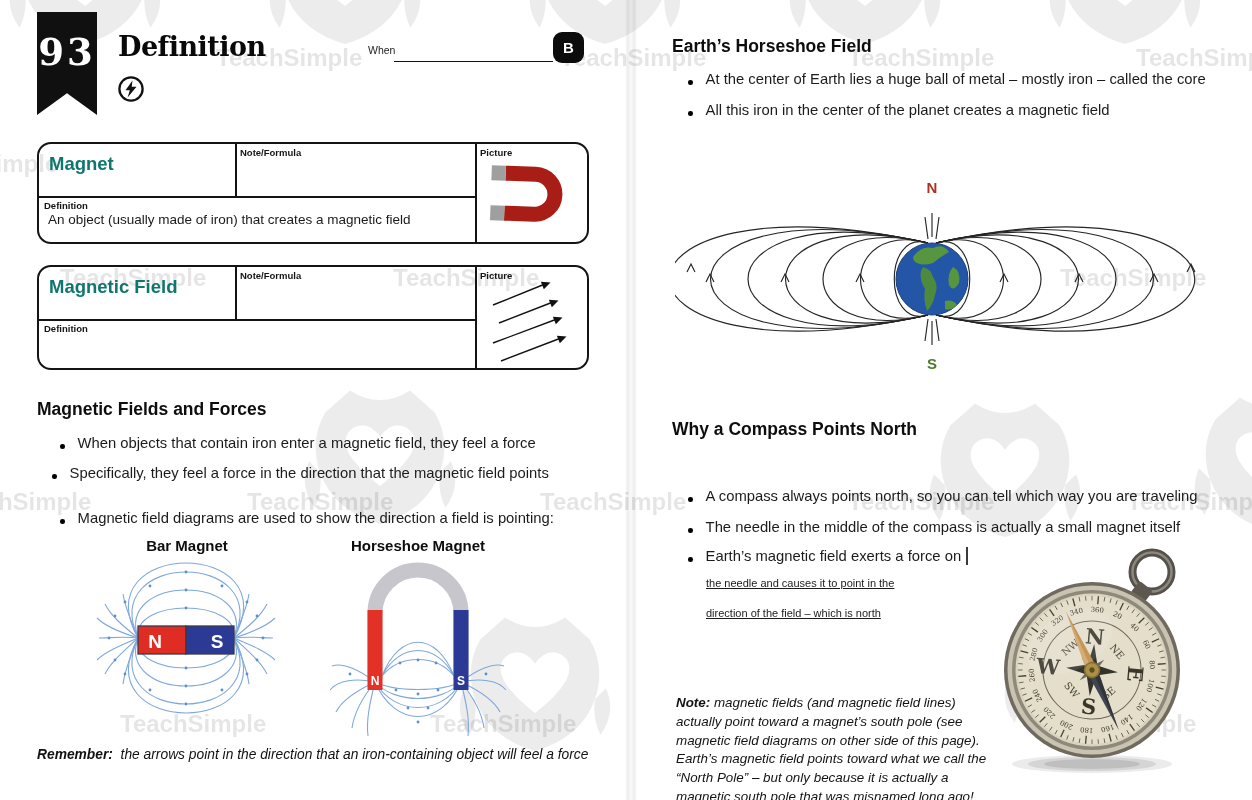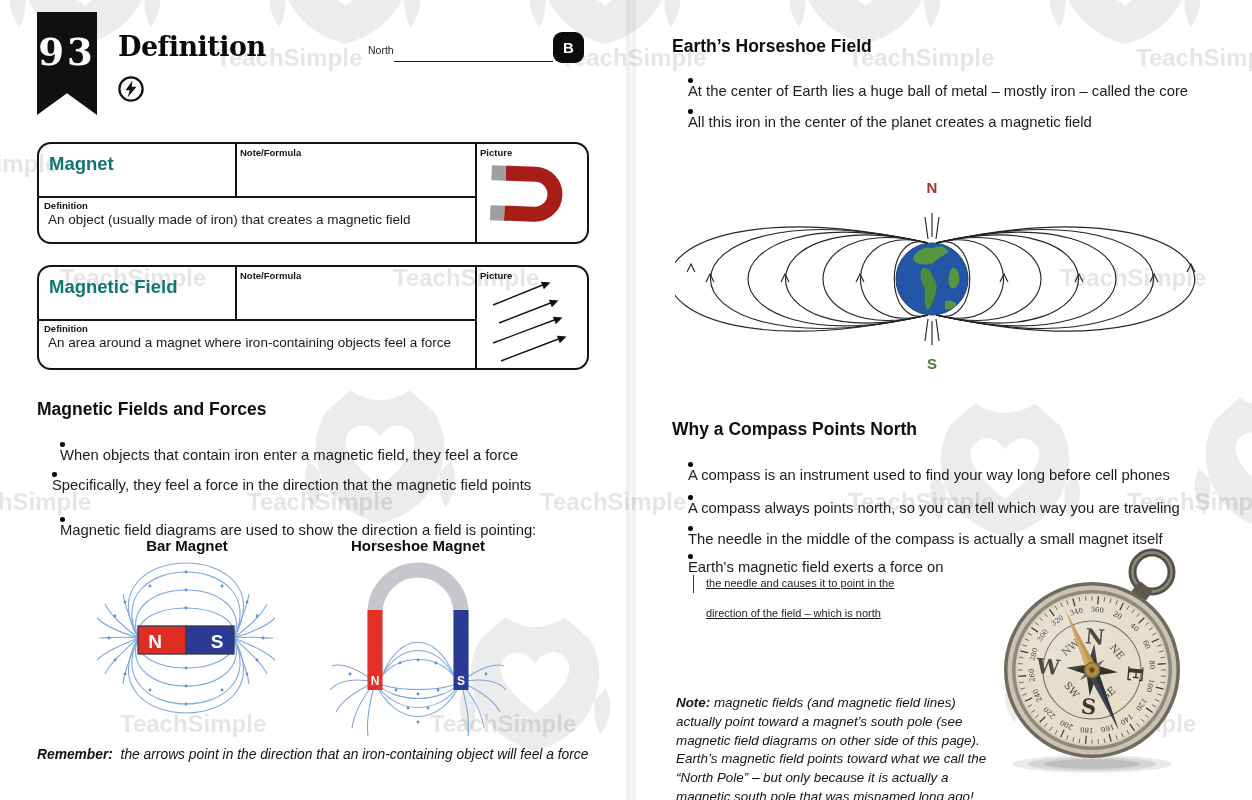--- a/index.html
+++ b/index.html
@@ -32,21 +32,21 @@
 
   
   .vocab-box{position:absolute;left:37px;width:548px;border:2.4px solid #141414;border-radius:14px;background:transparent;}
   .vb-term{position:absolute;left:10px;top:9px;font-size:18.5px;font-weight:bold;color:#0f766e;}
   .vb-small{position:absolute;font-size:9.5px;font-weight:bold;color:#141414;}
   .vb-def{position:absolute;left:9px;top:68px;font-size:13.5px;color:#191919;}
   .vb-line{position:absolute;background:#141414;}
 
   
   .sec-head{position:absolute;font-size:17.5px;font-weight:bold;color:#0d0d0d;}
-  .bullet-line{position:absolute;display:flex;align-items:flex-start;flex-direction:column;}
+  .bullet-line{position:absolute;display:flex;align-items:center;}
   .bullet-dot{width:4.6px;height:4.6px;border-radius:50%;background:#000;margin:7px 13px 0 0;flex:none;}
   .bullet-text{font-size:14.8px;color:#1b1b1b;white-space:nowrap;}
   .cont-line{position:absolute;font-size:11px;color:#1b1b1b;white-space:nowrap;text-decoration:underline;}
   .diag-label{position:absolute;font-size:15px;font-weight:bold;text-align:center;color:#0d0d0d;}
   .remember{position:absolute;left:37px;top:747px;font-size:13.8px;font-style:italic;color:#111;white-space:nowrap;}
   .remember b{font-style:italic;}
   .note-par{position:absolute;left:676px;top:650px;width:316px;font-size:13.4px;font-style:italic;
             line-height:18.8px;color:#131313;margin-top:44px;}
   .text-cursor{display:inline-block;width:1.4px;height:18px;background:#3a3a3a;margin-left:5px;vertical-align:-3px;}
 
@@ -126,21 +126,21 @@
     <span class="wm-text" style="left:430px;top:710px">TeachSimple</span>
     <span class="wm-text" style="left:1050px;top:710px">TeachSimple</span>
   </div>
 
   <div class="seam" style="left:625px"></div>
 
   <div class="ribbon">
     <span>93</span>
   </div>
   <div class="page-title">Definition</div>
-  <div class="name-label">North</div>
+  <div class="name-label">When</div>
   <div class="name-line"></div>
   <div class="version-badge">B</div>
 
   <svg class="abs" style="left:117px;top:75px" width="28" height="28" viewBox="0 0 28 28">
     <circle cx="14" cy="14" r="11.6" fill="none" stroke="#111" stroke-width="2.3"></circle>
     <path d="M15.5 5.5 L8.5 15.2 H12.8 L10.6 22.6 L19.5 11.8 H14.7Z" fill="#111"></path>
   </svg>
 
   <div class="vocab-box" style="top:142px;height:98px">
     <div class="vb-line" style="left:196px;top:0;width:1.7px;height:52px"></div>
@@ -161,21 +161,20 @@
   </div>
 
   <div class="vocab-box" style="top:265px;height:101px">
     <div class="vb-line" style="left:196px;top:0;width:1.7px;height:52px"></div>
     <div class="vb-line" style="left:0;top:52px;width:437px;height:1.7px"></div>
     <div class="vb-line" style="left:436px;top:0;width:1.7px;height:101px"></div>
     <div class="vb-term">Magnetic Field</div>
     <div class="vb-small" style="left:201px;top:3px">Note/Formula</div>
     <div class="vb-small" style="left:441px;top:3px">Picture</div>
     <div class="vb-small" style="left:5px;top:56px">Definition</div>
-    <div class="vb-def">An area around a magnet where iron-containing objects feel a force</div>
     <svg class="abs" style="left:440px;top:4px" width="106" height="94" viewBox="0 0 106 94">
       <g stroke="#111" stroke-width="1.4" fill="#111">
         <line x1="14" y1="34" x2="66" y2="13"></line>
           <polygon points="70,12 65.1,17.1 62.9,11.5"></polygon>
         <line x1="20" y1="52" x2="74" y2="31"></line>
           <polygon points="78,30 73.1,35.1 70.9,29.5"></polygon>
         <line x1="14" y1="72" x2="78" y2="48"></line>
           <polygon points="82,47 77.1,52.1 74.9,46.5"></polygon>
         <line x1="22" y1="90" x2="82" y2="67"></line>
           <polygon points="86,66 81.1,71.1 78.9,65.5"></polygon>
@@ -345,24 +344,20 @@
       <path d="M238 84 Q246 72 258 75 Q268 70 274 79 Q265 84 258 90 Q248 93 242 90 Q238 88 238 84Z" fill="#57953f"></path>
       <path d="M248 94 Q256 96 258 104 Q264 112 260 122 Q258 132 252 138 Q248 126 250 116 Q244 106 246 98Z" fill="#4e8a3d"></path>
       <path d="M278 94 Q286 98 284 110 Q278 120 274 112 Q272 101 278 94Z" fill="#57953f"></path>
       <path d="M270 128 Q278 126 282 132 Q276 138 270 136Z" fill="#57953f"></path>
     </g>
     <text x="257" y="20" style="font:bold 15px 'Liberation Sans',sans-serif" fill="#a93226" text-anchor="middle">N</text>
     <text x="257" y="196" style="font:bold 15px 'Liberation Sans',sans-serif" fill="#4e7a2b" text-anchor="middle">S</text>
   </svg>
 
   <div class="sec-head" style="left:672px;top:419px">Why a Compass Points North</div>
-  <div class="bullet-line" style="left:688px;top:455px">
-    <span class="bullet-dot"></span>
-    <span class="bullet-text">A compass is an instrument used to find your way long before cell phones</span>
-  </div>
   <div class="bullet-line" style="left:688px;top:488px">
     <span class="bullet-dot"></span>
     <span class="bullet-text">A compass always points north, so you can tell which way you are traveling</span>
   </div>
   <div class="bullet-line" style="left:688px;top:519px">
     <span class="bullet-dot"></span>
     <span class="bullet-text">The needle in the middle of the compass is actually a small magnet itself</span>
   </div>
   <div class="bullet-line" style="left:688px;top:547px">
     <span class="bullet-dot"></span>

